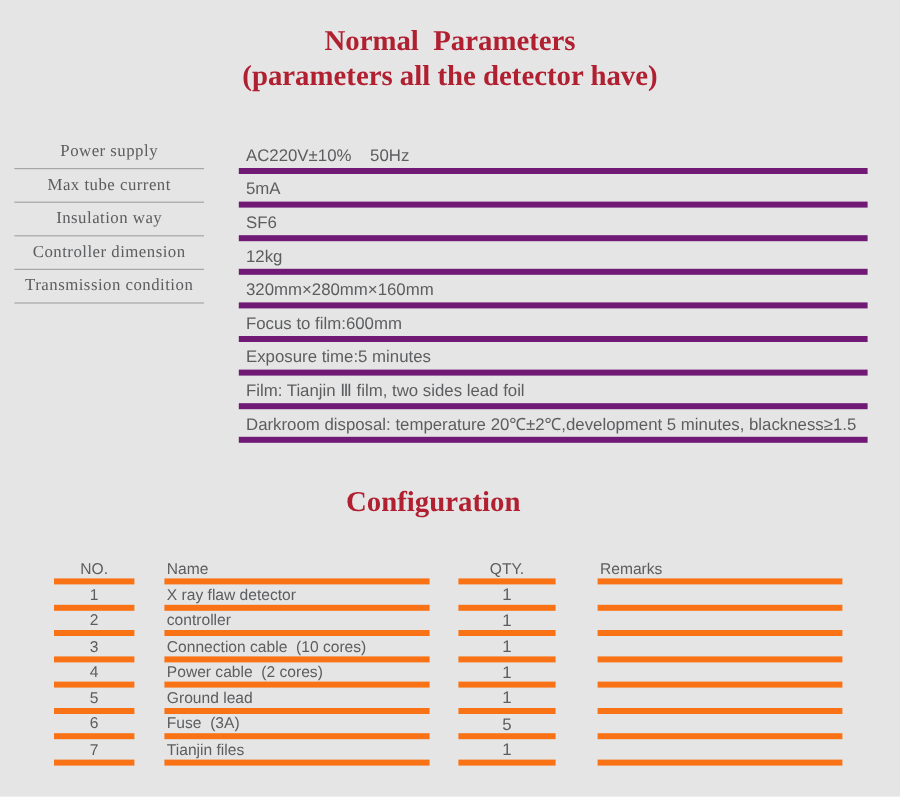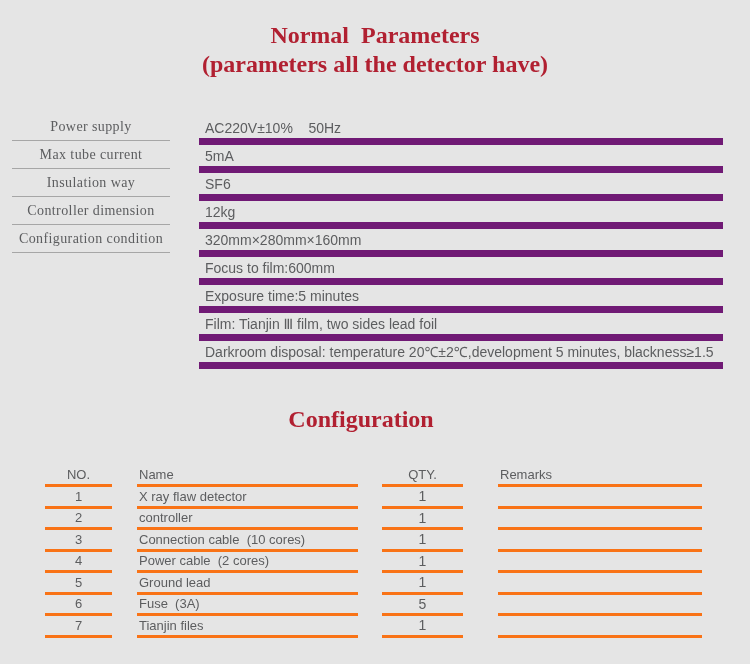--- a/index.html
+++ b/index.html
@@ -37,32 +37,32 @@
   .params-labels .cell {
     height: 28px; box-sizing: border-box;
     border-bottom: 1px solid #a6a6a6;
     display: flex; align-items: center; justify-content: center;
     font-size: 14px; letter-spacing: 0.4px; color: #5c5d5f;
     white-space: pre;
   }
   .params-values { position: absolute; left: 199px; top: 117px; width: 524px; }
   .params-values .cell {
     height: 28px; box-sizing: border-box;
-    border-bottom: 7px solid #701a75;
+    border-bottom: 5px solid #701a75;
     display: flex; align-items: center;
     padding-left: 6px;
     font-size: 14px; color: #5c5d5f;
     white-space: pre;
   }
 
   
   .cfg-col { position: absolute; top: 465px; }
   .cfg-col .cell {
     box-sizing: border-box;
-    border-bottom: 3px solid #f97316;
+    border-bottom: 5px solid #f97316;
     display: flex; align-items: center;
     font-size: 13px; color: #5c5d5f;
     white-space: pre;
   }
   .cfg-col .hcell { height: 22px; }
   .cfg-col .rcell { height: 21.5px; }
   .cfg-no { left: 45px; width: 67px; }
   .cfg-no .cell { justify-content: center; }
   .cfg-name { left: 137px; width: 221px; }
   .cfg-name .cell { padding-left: 2px; }
@@ -80,21 +80,21 @@
   <div class="doc-title">
     <div class="line">Normal  Parameters</div>
     <div class="line">(parameters all the detector have)</div>
   </div>
 
   <div class="params-labels">
     <div class="cell">Power supply</div>
     <div class="cell">Max tube current</div>
     <div class="cell">Insulation way</div>
     <div class="cell">Controller dimension</div>
-    <div class="cell">Configuration condition</div>
+    <div class="cell">Transmission condition</div>
   </div>
 
   <div class="params-values">
     <div class="cell">AC220V±10%    50Hz</div>
     <div class="cell">5mA</div>
     <div class="cell">SF6</div>
     <div class="cell">12kg</div>
     <div class="cell">320mm×280mm×160mm</div>
     <div class="cell">Focus to film:600mm</div>
     <div class="cell">Exposure time:5 minutes</div>

